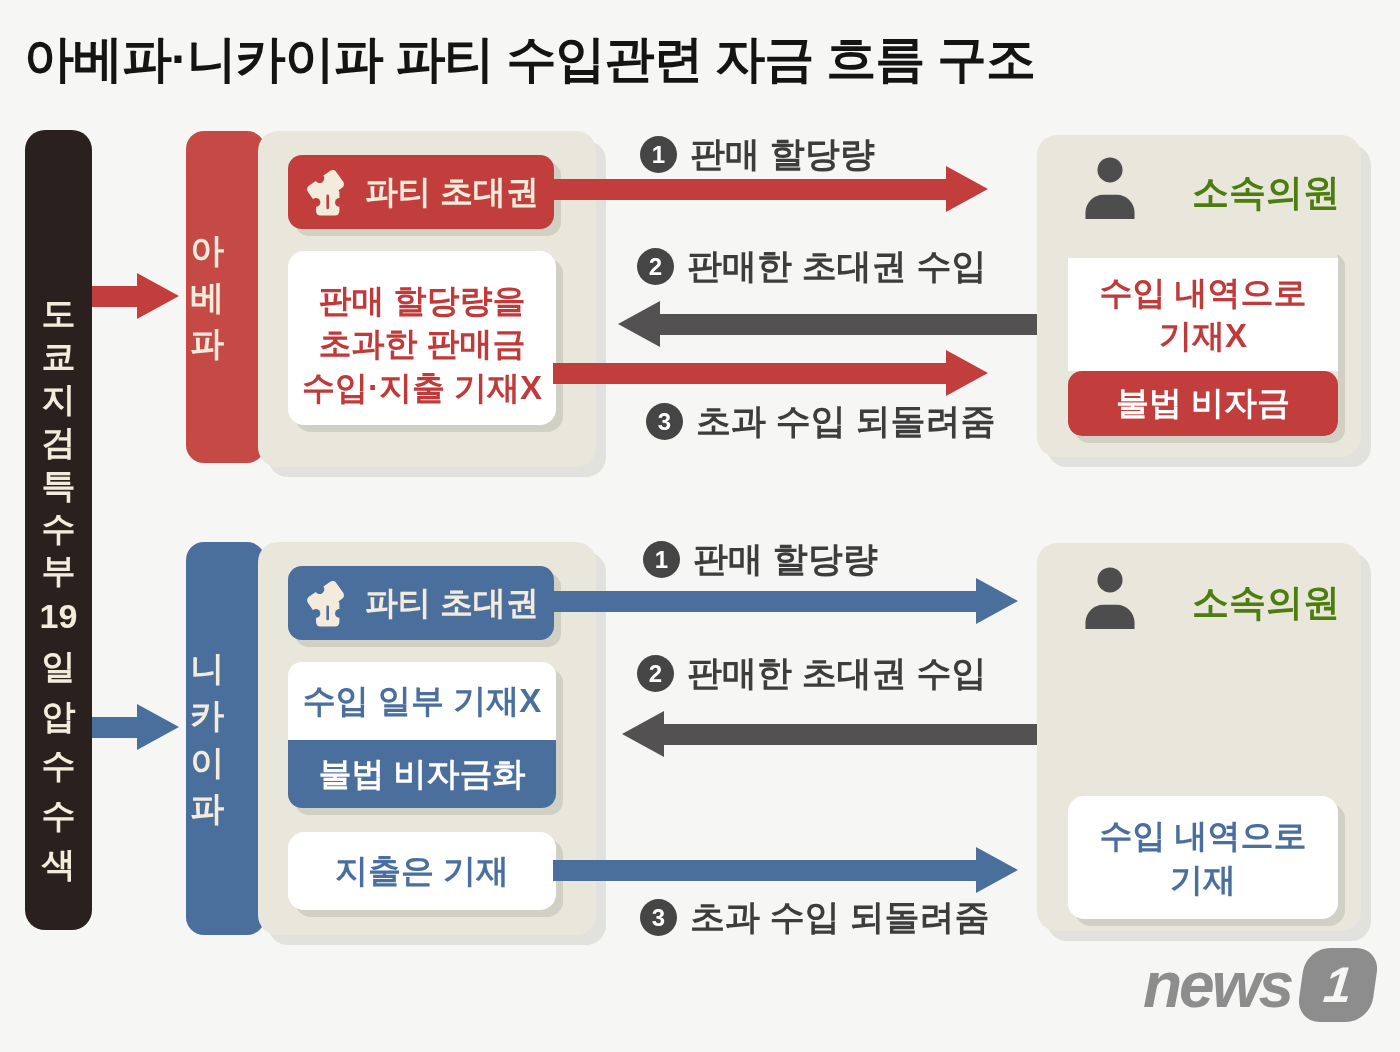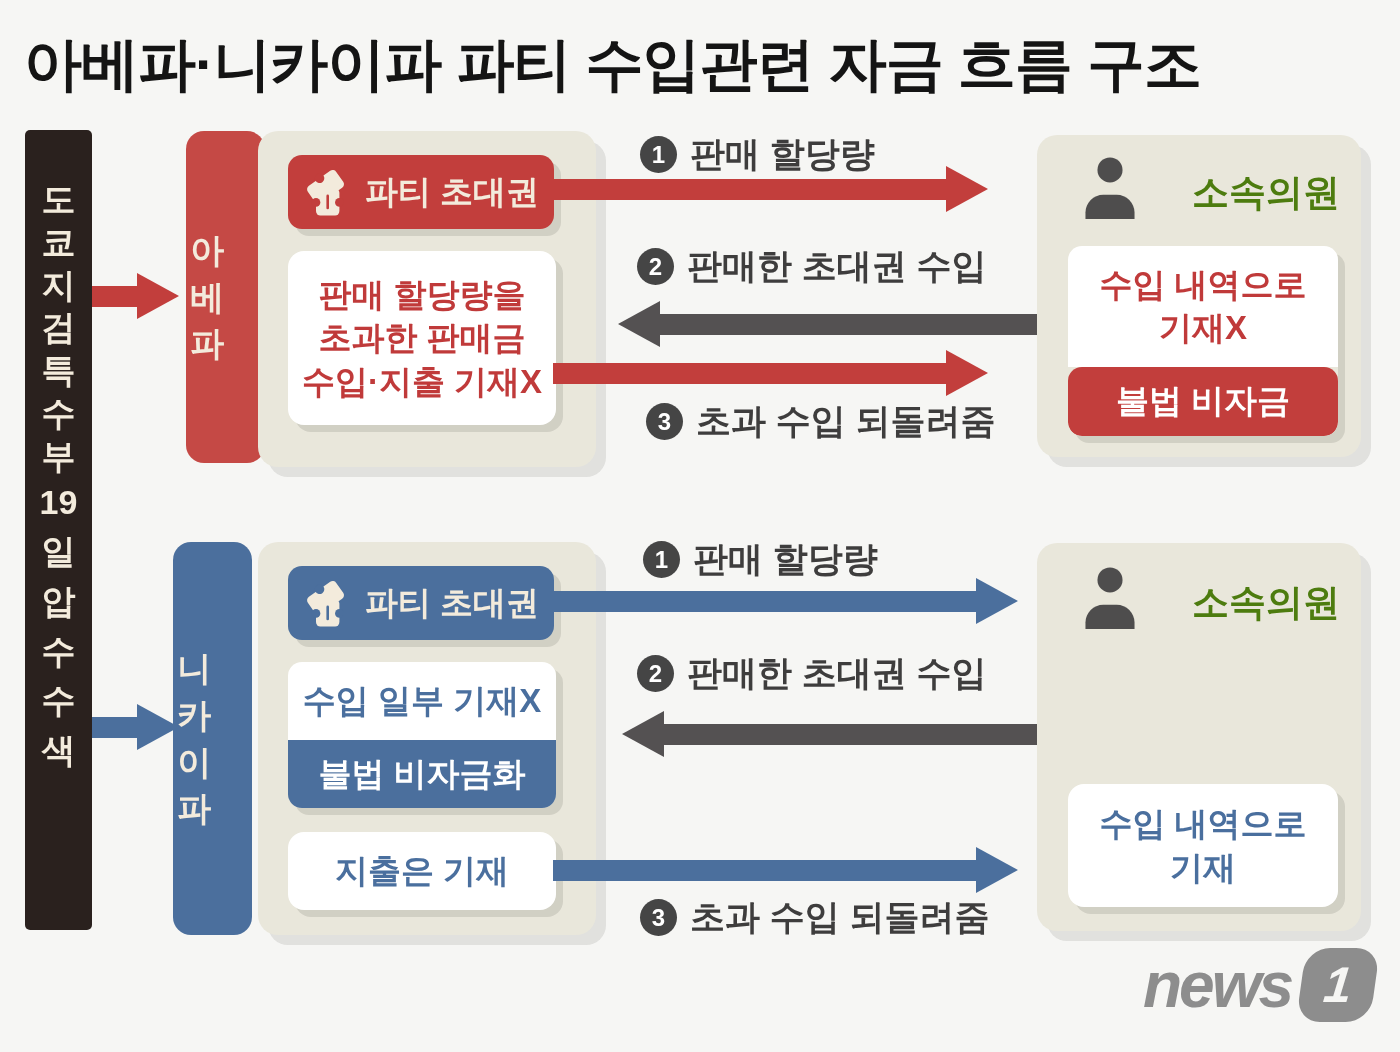--- a/index.html
+++ b/index.html
@@ -20,43 +20,43 @@
   *{margin:0;padding:0;box-sizing:border-box;}
   html,body{background:#ddd;}
   body{font-family:"Liberation Sans","DejaVu Sans",sans-serif;}
   .stage{
     position:relative;width:1400px;height:1052px;background:var(--bg);
     overflow:hidden;
   }
   .abs{position:absolute;}
 
   .title{
-    left:24px;top:26px;font-size:58px;font-weight:800;letter-spacing:-1px;
+    left:24px;top:26px;font-size:50px;font-weight:800;letter-spacing:-1px;
     color:#141414;white-space:nowrap;
   }
 
   
   .pros-bar{
     left:25px;top:130px;width:67px;height:800px;background:var(--bar-black);
-    border-radius:5px;display:flex;flex-direction:column;align-items:center;
-    justify-content:flex-start;padding:48px 0 40px 0;color:var(--cream);
+    border-radius:20px;display:flex;flex-direction:column;align-items:center;
+    justify-content:flex-end;padding:48px 0 40px 0;color:var(--cream);
     font-weight:700;font-size:34px;
   }
   .vtext{width:1.35em;word-break:break-all;text-align:center;}
   .pros-bar .vtext.top{line-height:1.26;}
   .pros-bar .vtext.bot{line-height:1.46;}
 
   
   .tab{
     width:79px;border-radius:18px;display:flex;align-items:center;justify-content:flex-start;
     color:var(--cream);font-size:34px;font-weight:700;
   }
   .tab .vtext{line-height:1.38;width:1.25em;}
   .tab.red{left:186px;top:131px;height:332px;background:var(--red-tab);}
-  .tab.blue{left:173px;top:542px;height:393px;background:var(--blue);}
+  .tab.blue{left:186px;top:542px;height:393px;background:var(--blue);}
   .panel{
     background:var(--beige);border-radius:20px;
     box-shadow:10px 10px 0 rgba(40,40,30,0.10);
   }
   .panel.left-top{left:258px;top:131px;width:338px;height:336px;}
   .panel.left-bot{left:258px;top:542px;width:338px;height:393px;}
   .panel.right-top{left:1037px;top:135px;width:324px;height:322px;}
   .panel.right-bot{left:1037px;top:543px;width:324px;height:388px;}
 
   
@@ -71,21 +71,21 @@
   .badge.blue svg{color:var(--blue);}
   .badge svg .body{fill:var(--cream);}
   .badge svg .notch{fill:currentColor;}
 
   
   .notebox{
     background:#fff;border-radius:16px;box-shadow:7px 7px 0 rgba(40,40,30,0.12);
     display:flex;align-items:center;justify-content:center;text-align:center;
     font-size:33px;font-weight:800;line-height:1.32;
   }
-  .pre{white-space:pre-line;}
+  .pre{white-space:pre-line;margin-top:12px;}
   .notebox.abe-note{left:288px;top:251px;width:268px;height:174px;color:var(--red-text);}
   .stackbox{
     border-radius:14px;overflow:hidden;box-shadow:7px 7px 0 rgba(40,40,30,0.12);
     display:flex;flex-direction:column;
   }
   .stackbox .white{
     background:#fff;display:flex;align-items:center;justify-content:center;
     text-align:center;font-size:33px;font-weight:800;line-height:1.3;
   }
   .stackbox .fill{

